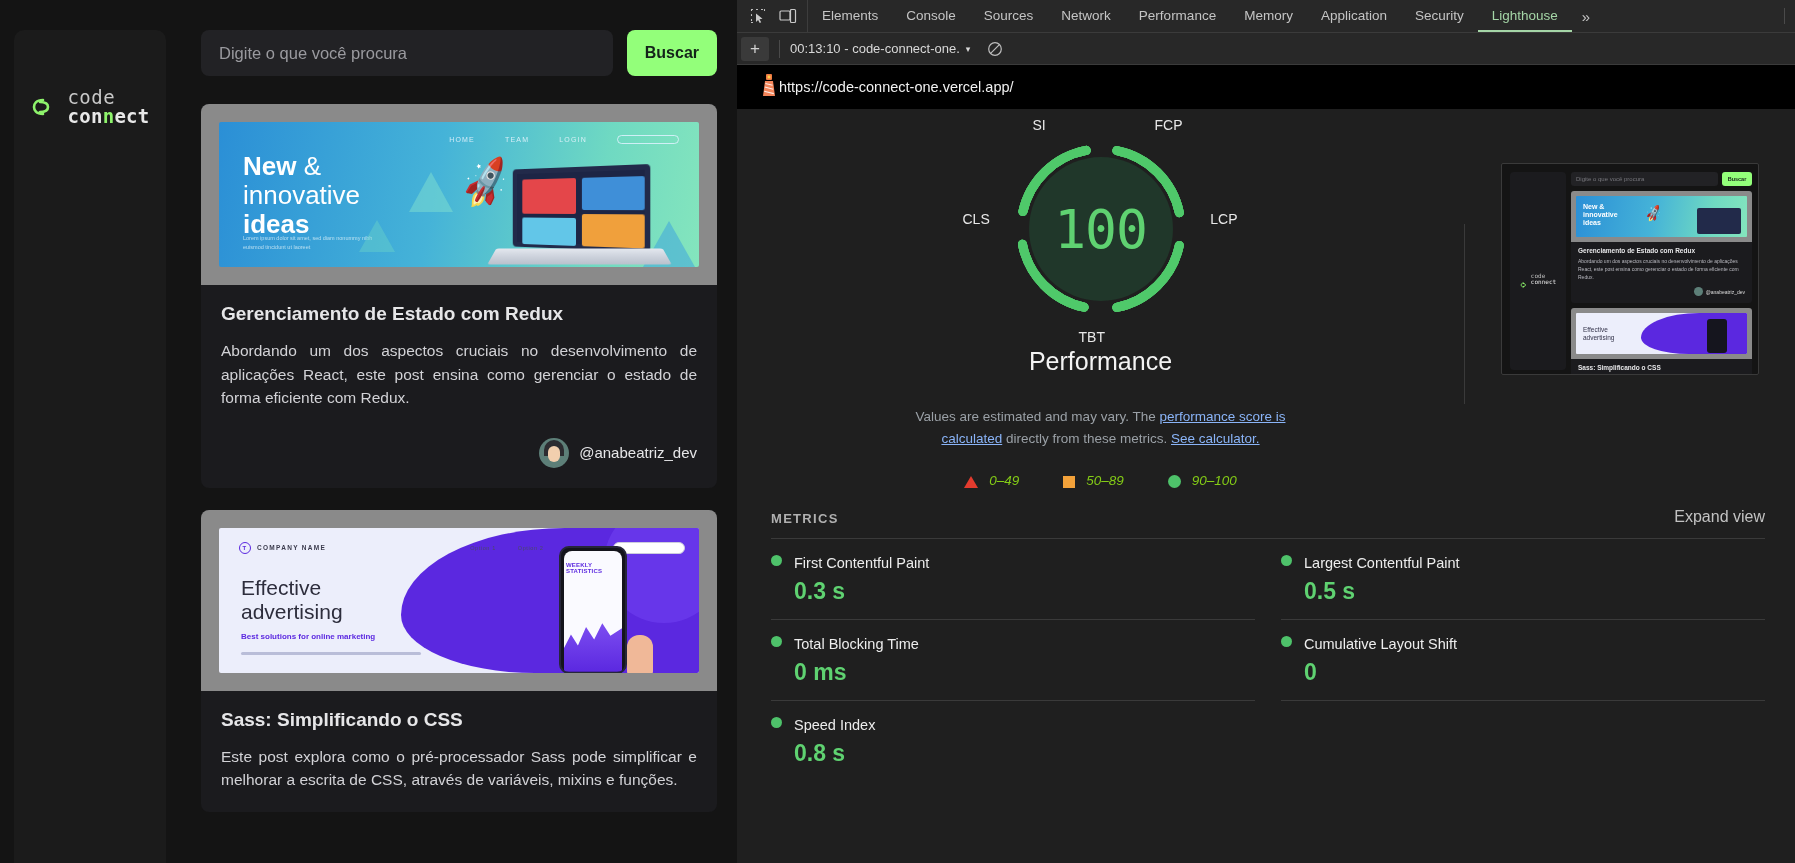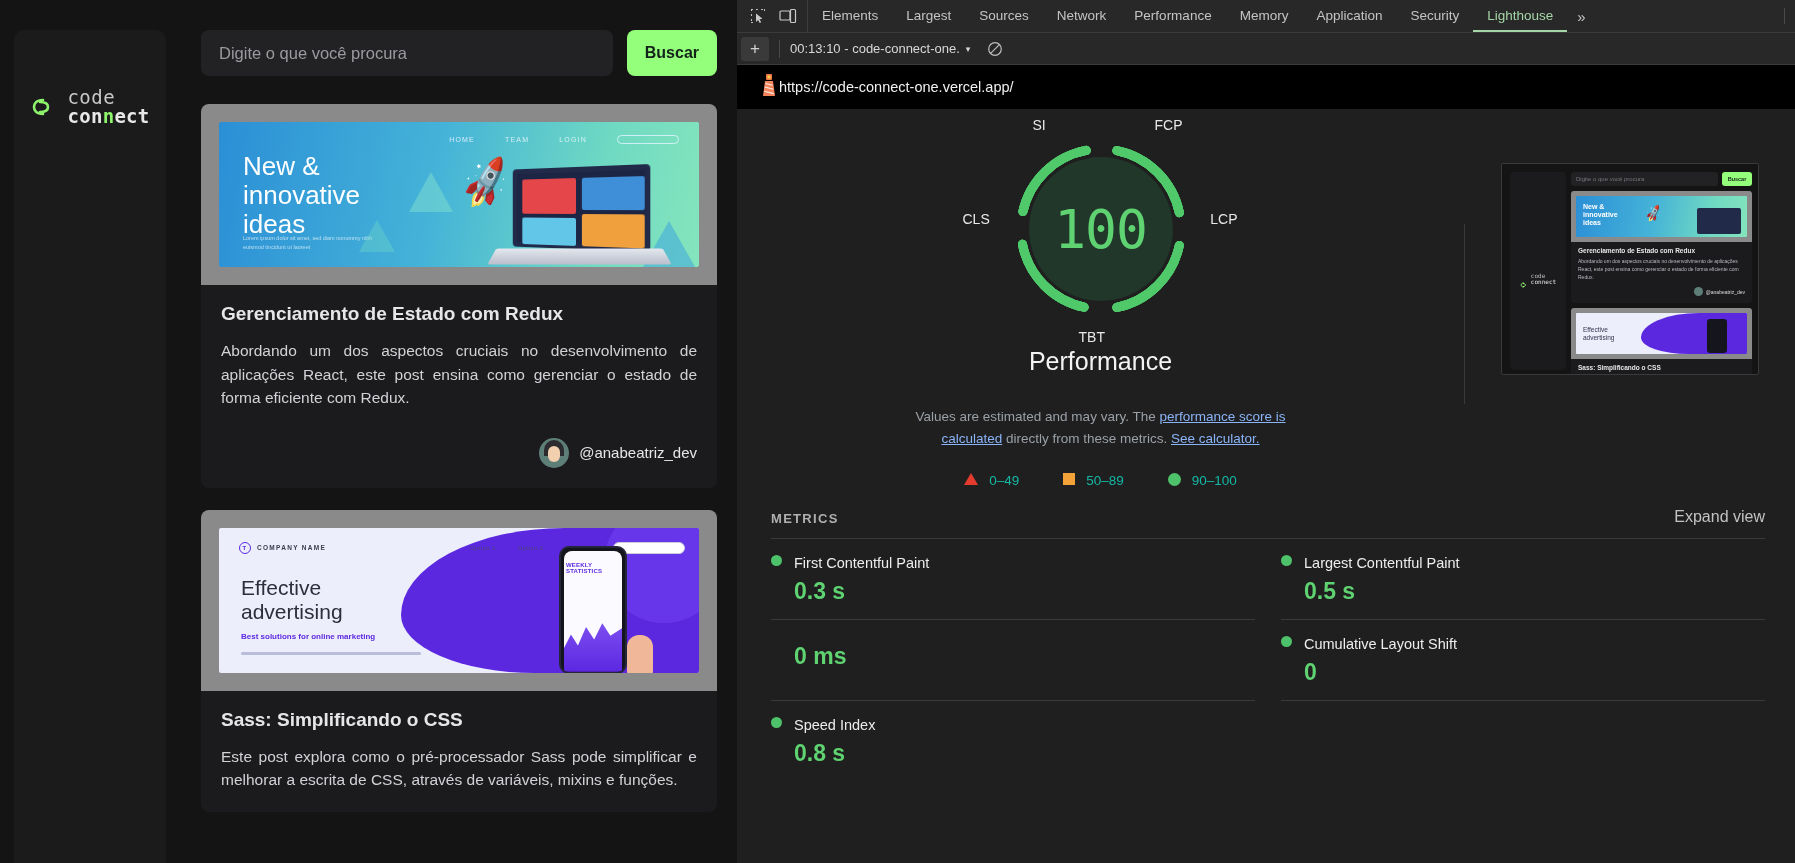--- a/index.html
+++ b/index.html
@@ -54,21 +54,21 @@
   .card { background: #1b1b1e; border-radius: 8px; margin-bottom: 22px; overflow: hidden; }
   .card-media { background: #8a8a8a; padding: 18px 18px; }
   .banner { height: 145px; border-radius: 2px; position: relative; overflow: hidden; }
 
   
   .b1 { background: linear-gradient(100deg,#2b8fd6 0%,#45b3d8 45%,#6fd9c2 78%,#84e5bd 100%); }
   .b1 .navmini { position:absolute; top:13px; right:20px; display:flex; gap:30px; align-items:center; }
   .b1 .navmini span { color:#eaf6ff; font-size:7px; letter-spacing:1.2px; opacity:.85;}
   .b1 .navpill { width:62px;height:9px;border:1px solid #dff2ff; border-radius:6px; opacity:.85;}
   .b1 h2 { position:absolute; left:24px; top:30px; color:#fff; font-size:26px; line-height:1.12; font-weight:400;}
-  .b1 h2 b { font-weight:400; }
+  .b1 h2 b { font-weight:700; }
   .b1 p { position:absolute; left:24px; top:112px; color:#d7eef7; font-size:5.5px; line-height:1.7; width:140px; opacity:.8;}
   .b1 .rocket { position:absolute; left:243px; top:38px; font-size:40px; transform:rotate(-16deg);}
   .b1 .laptop {
     position:absolute; right:22px; bottom:-4px; width:160px; height:100px;
   }
   .b1 .screen { position:absolute; right:30px; bottom:22px; width:140px;height:82px;
      background:#1d2545; border:5px solid #222a4a; border-radius:4px; transform: perspective(220px) rotateY(-12deg);}
   .b1 .kb { position:absolute; right:10px; bottom:2px;width:175px;height:26px;background:linear-gradient(#e4e8ef,#b9c0cc);
      border-radius:3px; transform: perspective(200px) rotateX(52deg);}
   .b1 .t1{position:absolute;left:6px;top:6px;width:58px;height:36px;background:#e4464a;border-radius:2px;}
@@ -157,21 +157,21 @@
   .g-lab { position:absolute; color:#e8e8e8; font-size:14px; }
   .g-si  { left:22px;  top:-22px; }
   .g-fcp { right:8px;  top:-22px; }
   .g-lcp { right:-47px; top:72px; }
   .g-cls { left:-48px; top:72px; }
   .g-tbt { left:68px;  bottom:-26px; }
   .cat-title { color:#f3f3f3; font-size:25px; margin-top:28px; }
   .lh-note { color:#9aa0a6; font-size:13.5px; text-align:center; line-height:1.6; margin-top:30px; max-width:400px;}
   .lh-note a { color:#8ab4f8; text-decoration:underline; }
   .lh-legend { display:flex; gap:44px; margin-top:24px; align-items:center; }
-  .lg-item { display:flex; align-items:flex-start; gap:11px; color:#14b8a6; font-size:13.5px;}
+  .lg-item { display:flex; align-items:flex-end; gap:11px; color:#84cc16; font-size:13.5px;font-style:italic;}
   .sh-tri { width:0;height:0;border-left:7px solid transparent;border-right:7px solid transparent;border-bottom:12px solid #e33b2e;}
   .sh-sq  { width:12px;height:12px;background:#f3a23a;}
   .sh-ci  { width:13px;height:13px;border-radius:50%;background:#4ec26a;}
 
   .lh-thumbcol { width:330px; display:flex; justify-content:center; align-items:flex-start; padding-top:24px;}
   .thumb {
     width:258px; height:212px; background:#141414; border:1px solid #3a3a3a; border-radius:2px;
     position:relative; overflow:hidden; padding:8px 6px 0 8px; display:flex; gap:5px;
   }
   .thumb .t-logo { width:56px; height:198px; background:#1b1b1e; border-radius:4px; padding-top:16px;
@@ -341,21 +341,21 @@
         </span>
         <span class="dt-ic">
           <svg width="18" height="16" viewBox="0 0 18 16">
             <rect x="1" y="3" width="10" height="9" rx="1" fill="none" stroke="#c9c9c9" stroke-width="1.2"></rect>
             <rect x="11.5" y="1.5" width="5" height="13" rx="1" fill="none" stroke="#c9c9c9" stroke-width="1.2"></rect>
           </svg>
         </span>
       </div>
       <div class="dt-tabs">
         <div class="dt-tab">Elements</div>
-        <div class="dt-tab">Largest</div>
+        <div class="dt-tab">Console</div>
         <div class="dt-tab">Sources</div>
         <div class="dt-tab">Network</div>
         <div class="dt-tab">Performance</div>
         <div class="dt-tab">Memory</div>
         <div class="dt-tab">Application</div>
         <div class="dt-tab">Security</div>
         <div class="dt-tab active">Lighthouse</div>
         <div class="dt-more">»</div>
       </div>
       <div class="spacer"></div>
@@ -504,20 +504,24 @@
             <div class="m-val">0.3 s</div>
           </div>
           <div class="m-cell">
             <div class="m-name">
                 <span class="m-dot"></span>
               <span>Largest Contentful Paint</span>
               </div>
             <div class="m-val">0.5 s</div>
           </div>
           <div class="m-cell">
+            <div class="m-name">
+                <span class="m-dot"></span>
+              <span>Total Blocking Time</span>
+              </div>
             <div class="m-val">0 ms</div>
           </div>
           <div class="m-cell">
             <div class="m-name">
                 <span class="m-dot"></span>
               <span>Cumulative Layout Shift</span>
               </div>
             <div class="m-val">0</div>
           </div>
           <div class="m-cell nb">

